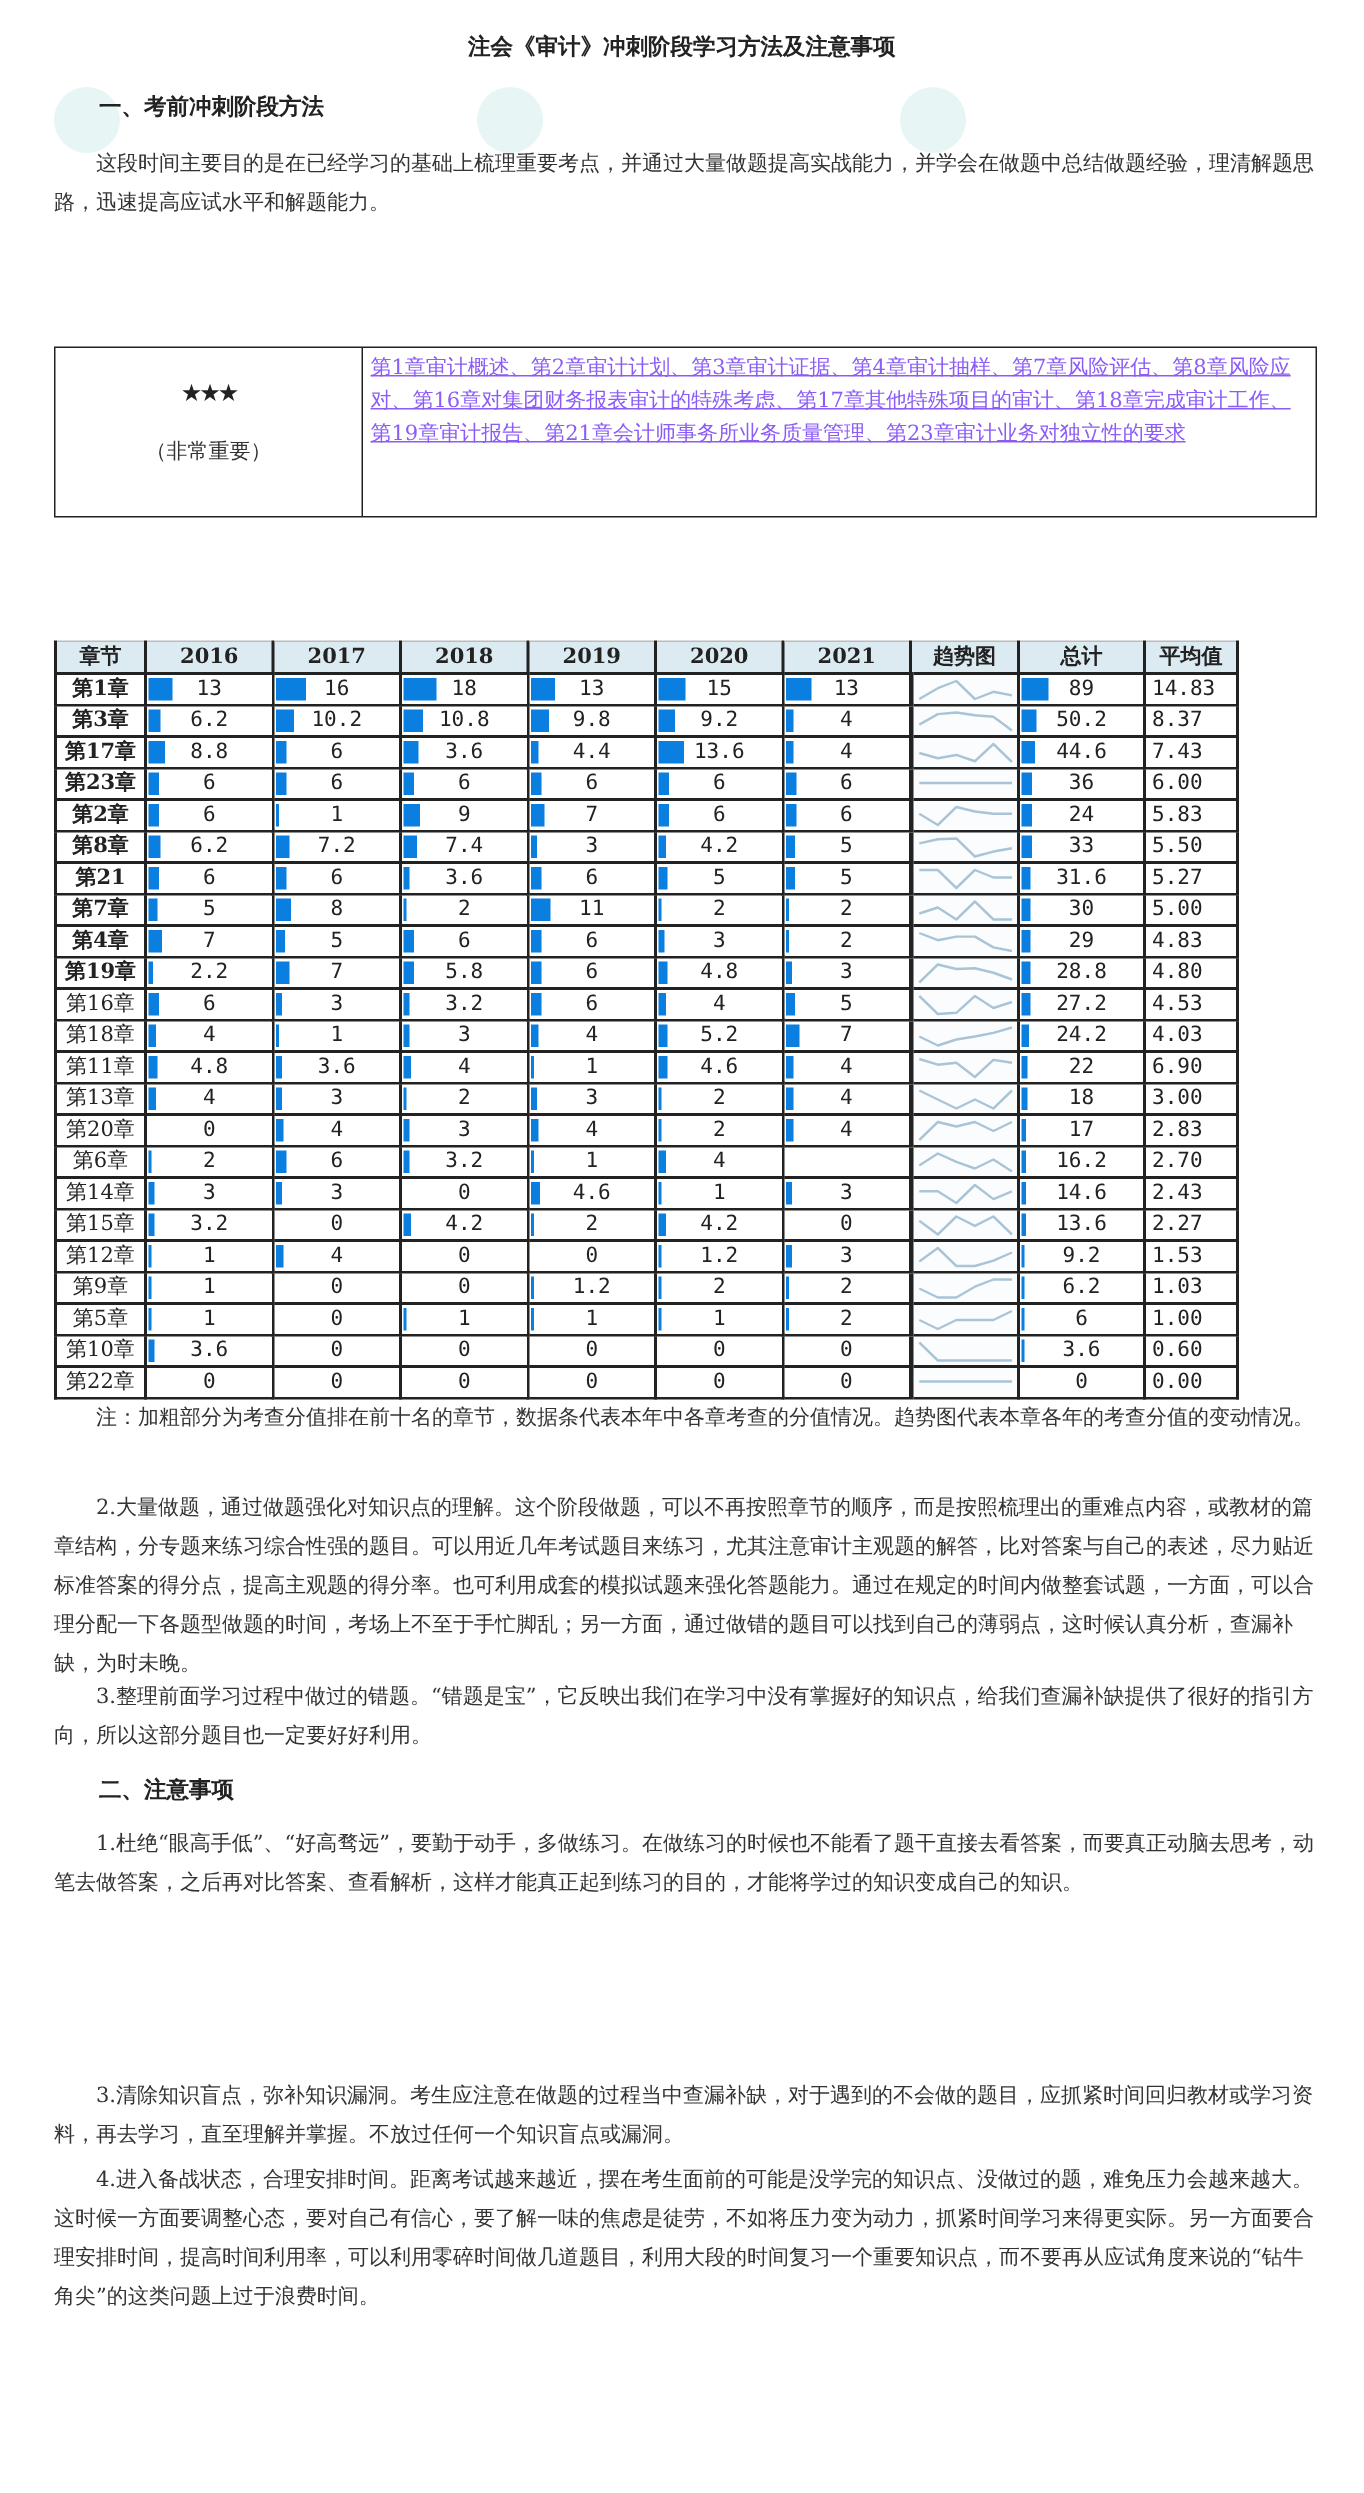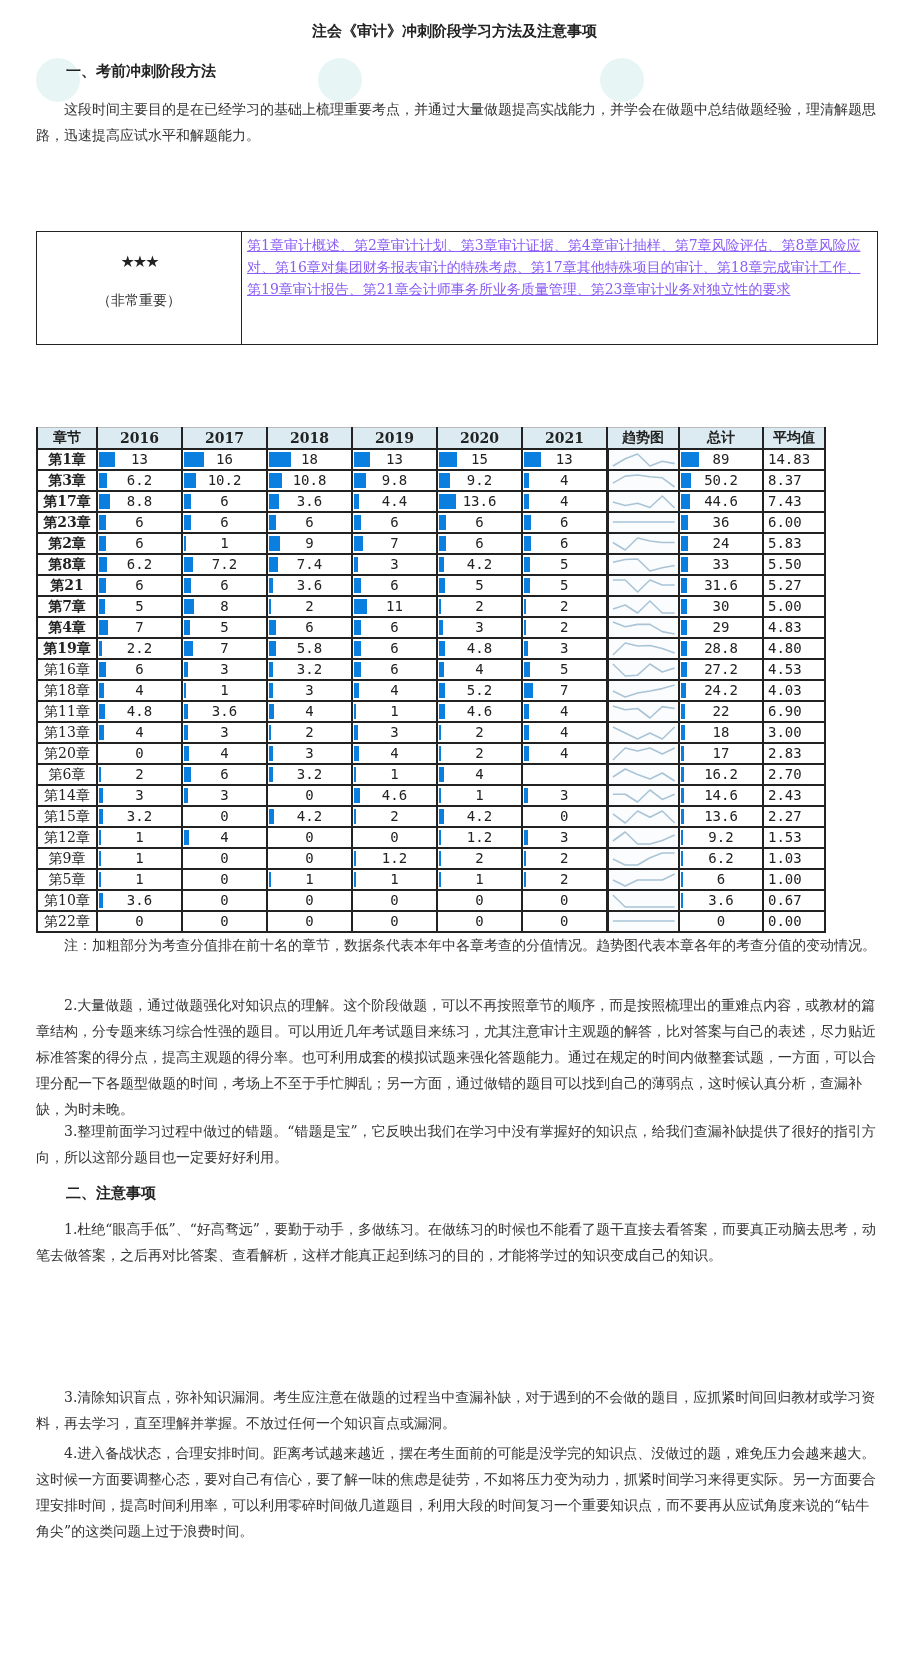--- a/index.html
+++ b/index.html
@@ -426,21 +426,21 @@
           <td><span class="v">0</span></td>
           <td><span class="v">0</span></td>
           <td><span class="v">0</span></td>
           <td><span class="v">0</span></td>
           <td class="spark">
             <svg viewBox="0 0 72 19" preserveAspectRatio="none">
               <polyline points="4.0,4.0 16.8,16.0 29.6,16.0 42.4,16.0 55.2,16.0 68.0,16.0" fill="none" stroke="#a9c4d6" stroke-width="1.6" stroke-linejoin="round"></polyline>
             </svg>
           </td>
           <td><span class="bar" style="width: 2px; background: rgb(10, 127, 224);"></span><span class="v">3.6</span></td>
-          <td class="avg">0.67</td>
+          <td class="avg">0.60</td>
         </tr>
         <tr>
           <td class="ch">第22章</td>
           <td><span class="v">0</span></td>
           <td><span class="v">0</span></td>
           <td><span class="v">0</span></td>
           <td><span class="v">0</span></td>
           <td><span class="v">0</span></td>
           <td><span class="v">0</span></td>
           <td class="spark">

